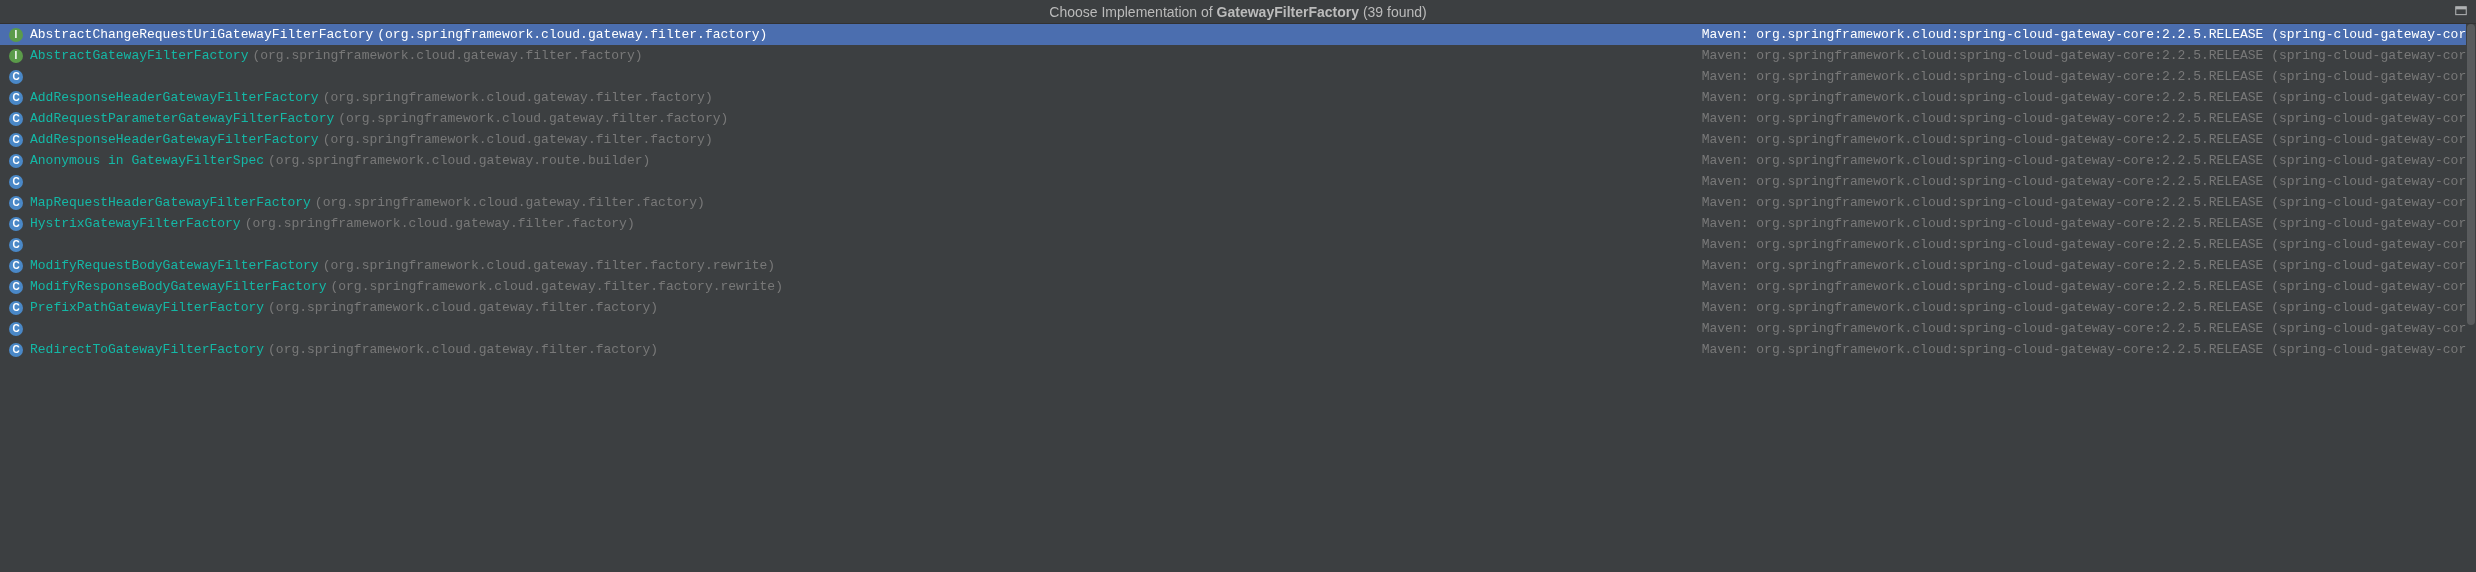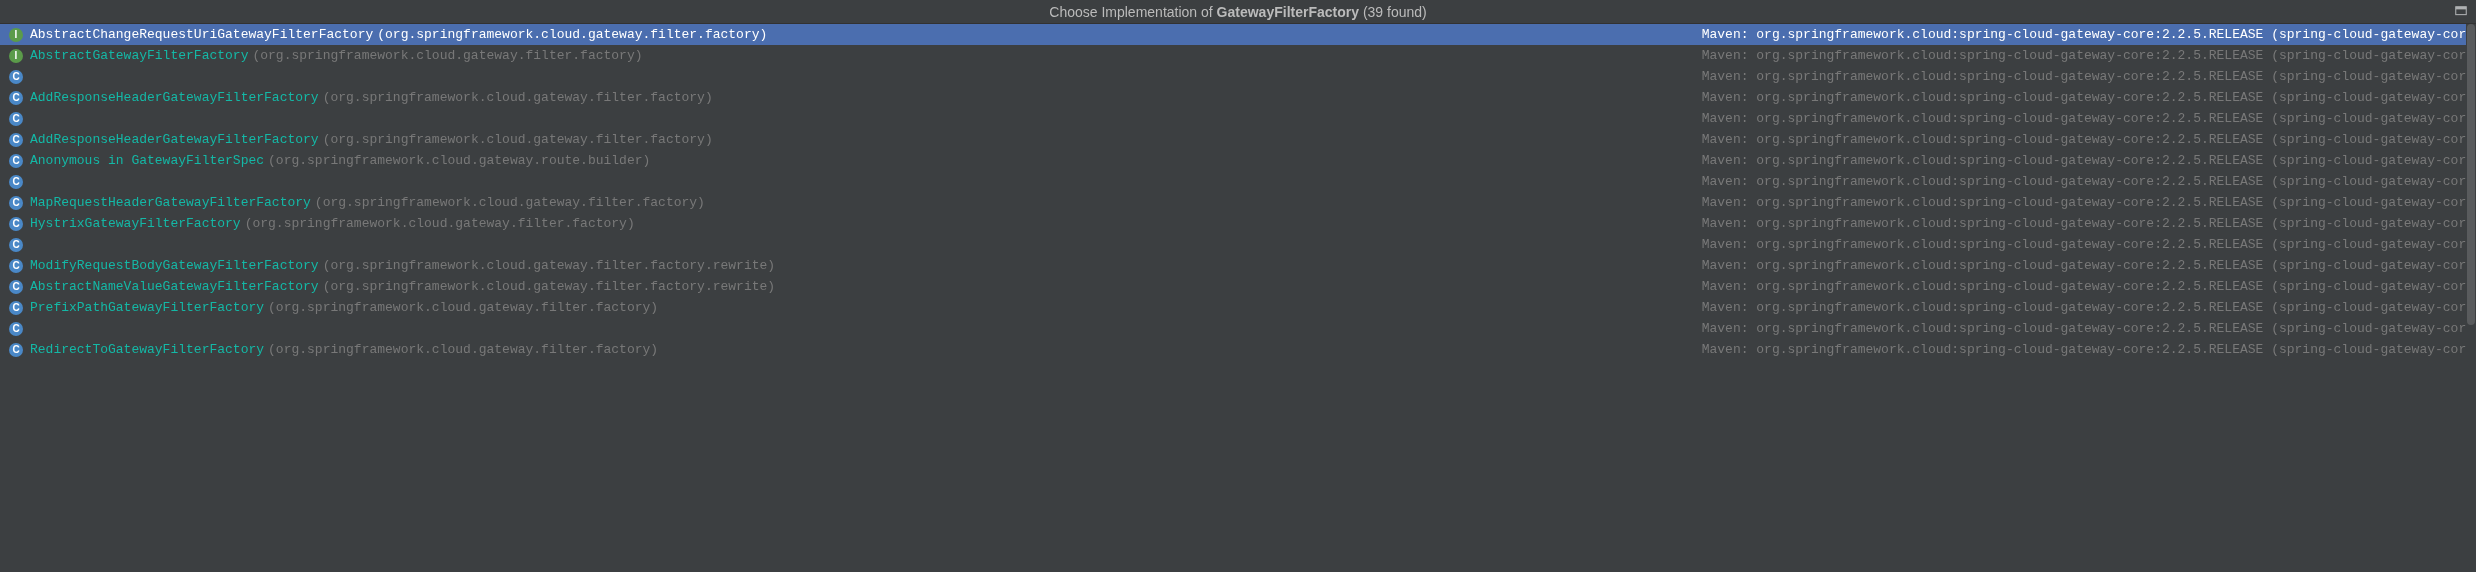--- a/index.html
+++ b/index.html
@@ -176,20 +176,21 @@
         <span class="icon-circle">C</span>
       </span>
       <span class="left-part"><span class="class-name">AddResponseHeaderGatewayFilterFactory</span><span class="package-name">(org.springframework.cloud.gateway.filter.factory)</span></span>
       <span class="spacer"></span>
       <span class="location">Maven: org.springframework.cloud:spring-cloud-gateway-core:2.2.5.RELEASE (spring-cloud-gateway-core</span>
     </div>
     <div class="list-row">
       <span class="icon icon-class">
         <span class="icon-circle">C</span>
       </span>
+      <span class="left-part"><span class="class-name">AddRequestParameterGatewayFilterFactory</span><span class="package-name">(org.springframework.cloud.gateway.filter.factory)</span></span>
       <span class="spacer"></span>
       <span class="location">Maven: org.springframework.cloud:spring-cloud-gateway-core:2.2.5.RELEASE (spring-cloud-gateway-core</span>
     </div>
     <div class="list-row">
       <span class="icon icon-class">
         <span class="icon-circle">C</span>
       </span>
       <span class="left-part"><span class="class-name">AddResponseHeaderGatewayFilterFactory</span><span class="package-name">(org.springframework.cloud.gateway.filter.factory)</span></span>
       <span class="spacer"></span>
       <span class="location">Maven: org.springframework.cloud:spring-cloud-gateway-core:2.2.5.RELEASE (spring-cloud-gateway-core</span>
@@ -237,21 +238,21 @@
         <span class="icon-circle">C</span>
       </span>
       <span class="left-part"><span class="class-name">ModifyRequestBodyGatewayFilterFactory</span><span class="package-name">(org.springframework.cloud.gateway.filter.factory.rewrite)</span></span>
       <span class="spacer"></span>
       <span class="location">Maven: org.springframework.cloud:spring-cloud-gateway-core:2.2.5.RELEASE (spring-cloud-gateway-core</span>
     </div>
     <div class="list-row">
       <span class="icon icon-class">
         <span class="icon-circle">C</span>
       </span>
-      <span class="left-part"><span class="class-name">AbstractNameValueGatewayFilterFactory</span><span class="package-name">(org.springframework.cloud.gateway.filter.factory.rewrite)</span></span>
+      <span class="left-part"><span class="class-name">ModifyResponseBodyGatewayFilterFactory</span><span class="package-name">(org.springframework.cloud.gateway.filter.factory.rewrite)</span></span>
       <span class="spacer"></span>
       <span class="location">Maven: org.springframework.cloud:spring-cloud-gateway-core:2.2.5.RELEASE (spring-cloud-gateway-core</span>
     </div>
     <div class="list-row">
       <span class="icon icon-class">
         <span class="icon-circle">C</span>
       </span>
       <span class="left-part"><span class="class-name">PrefixPathGatewayFilterFactory</span><span class="package-name">(org.springframework.cloud.gateway.filter.factory)</span></span>
       <span class="spacer"></span>
       <span class="location">Maven: org.springframework.cloud:spring-cloud-gateway-core:2.2.5.RELEASE (spring-cloud-gateway-core</span>

